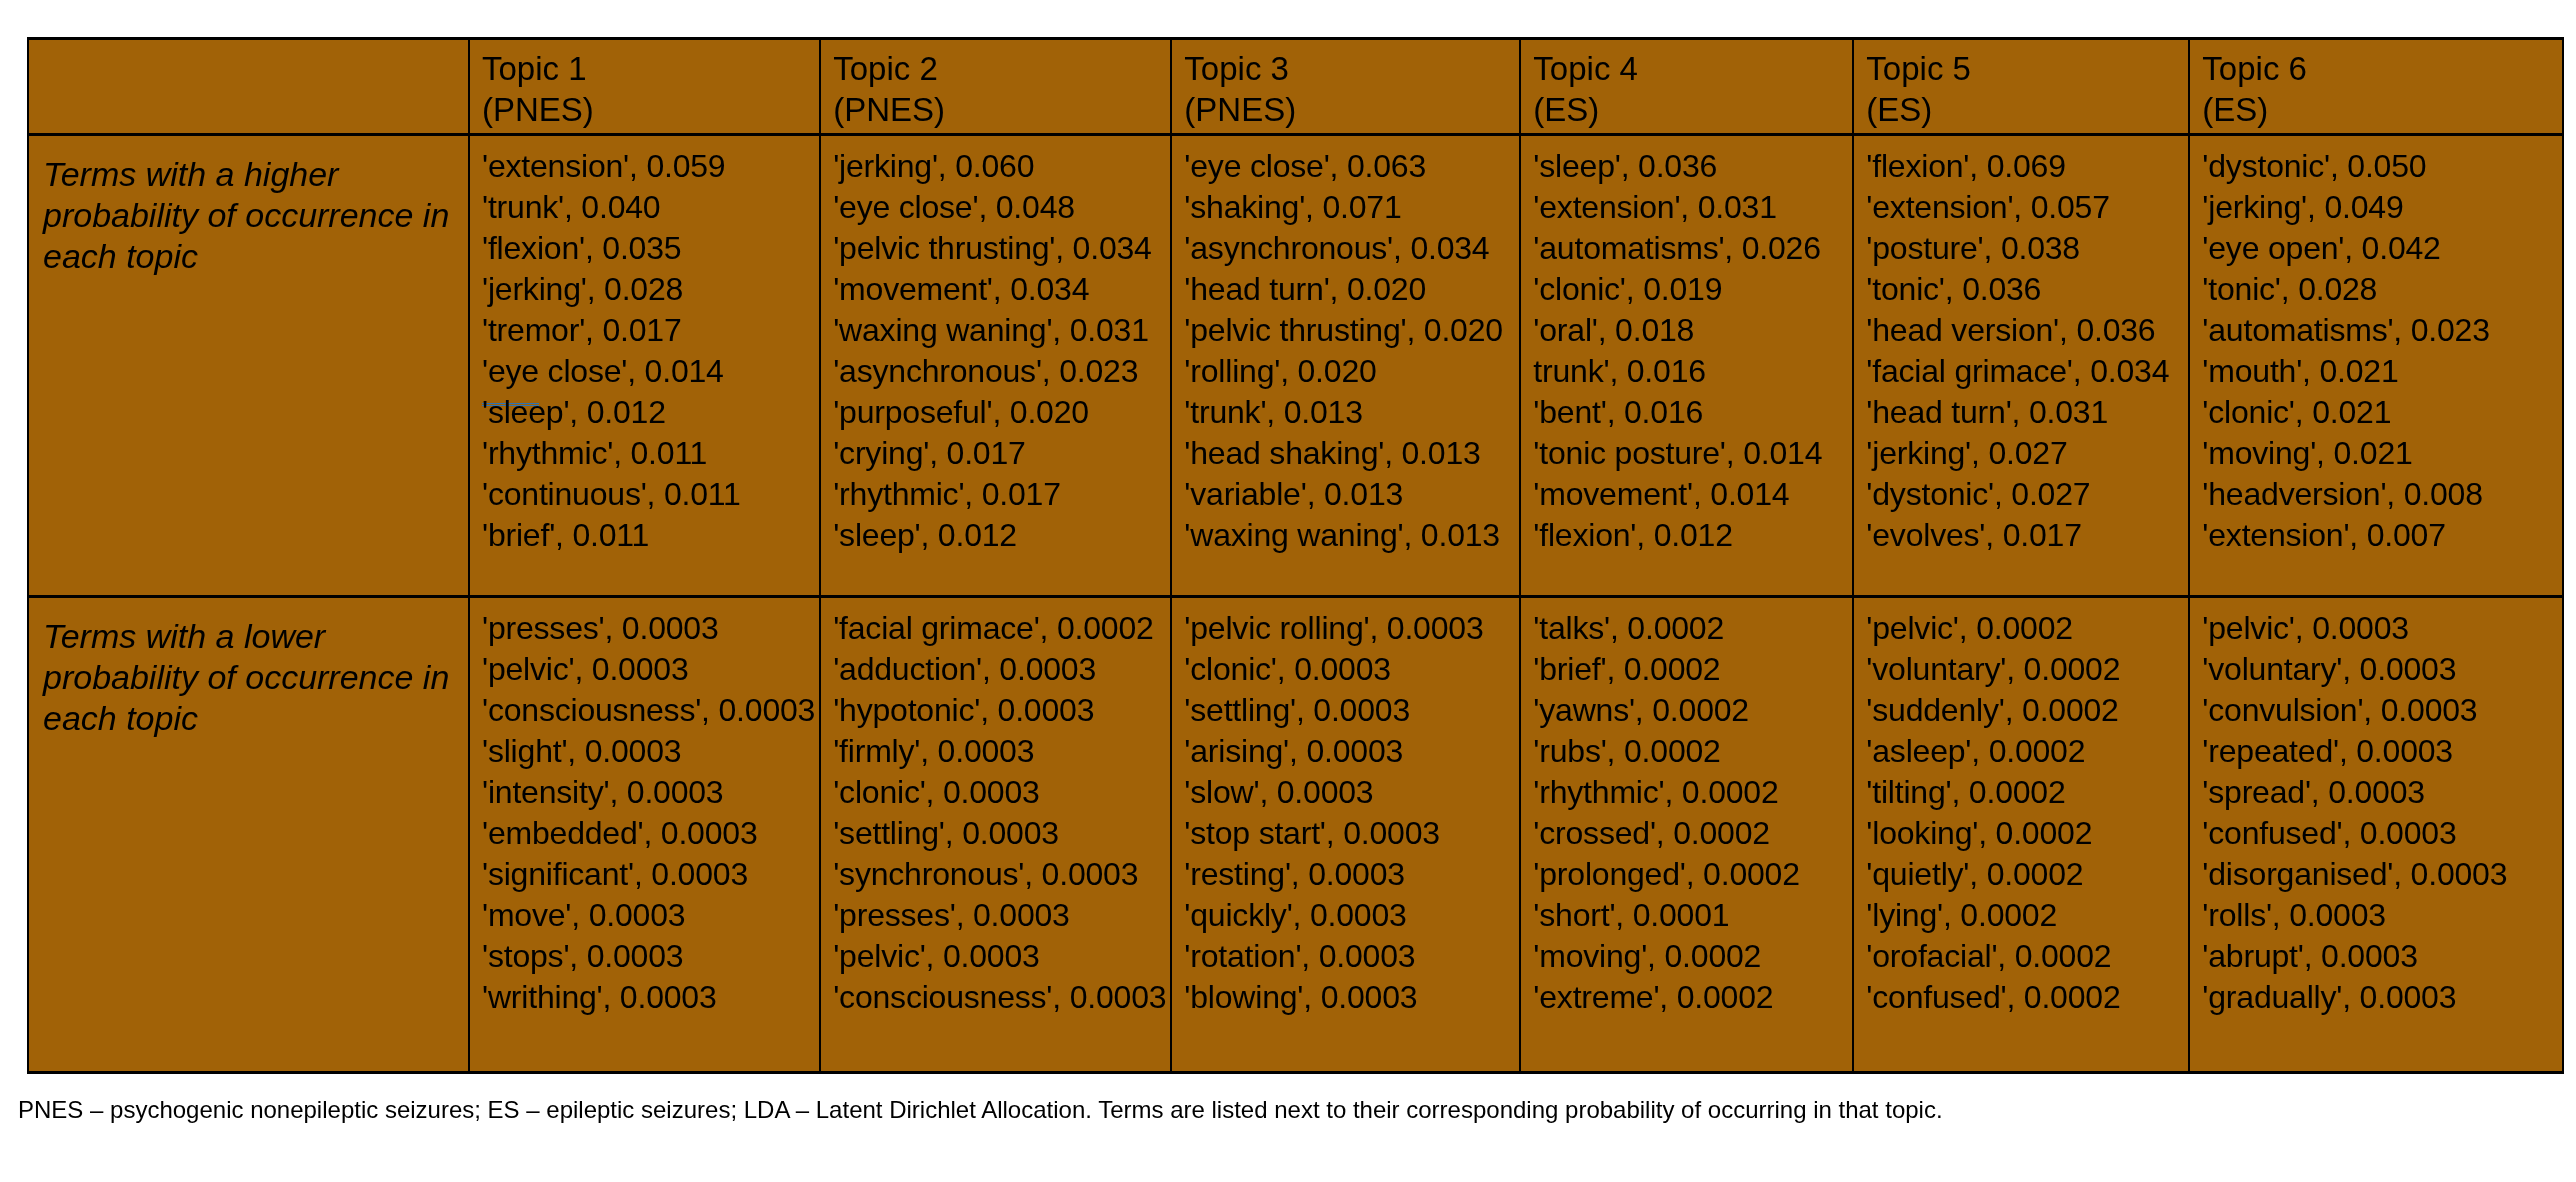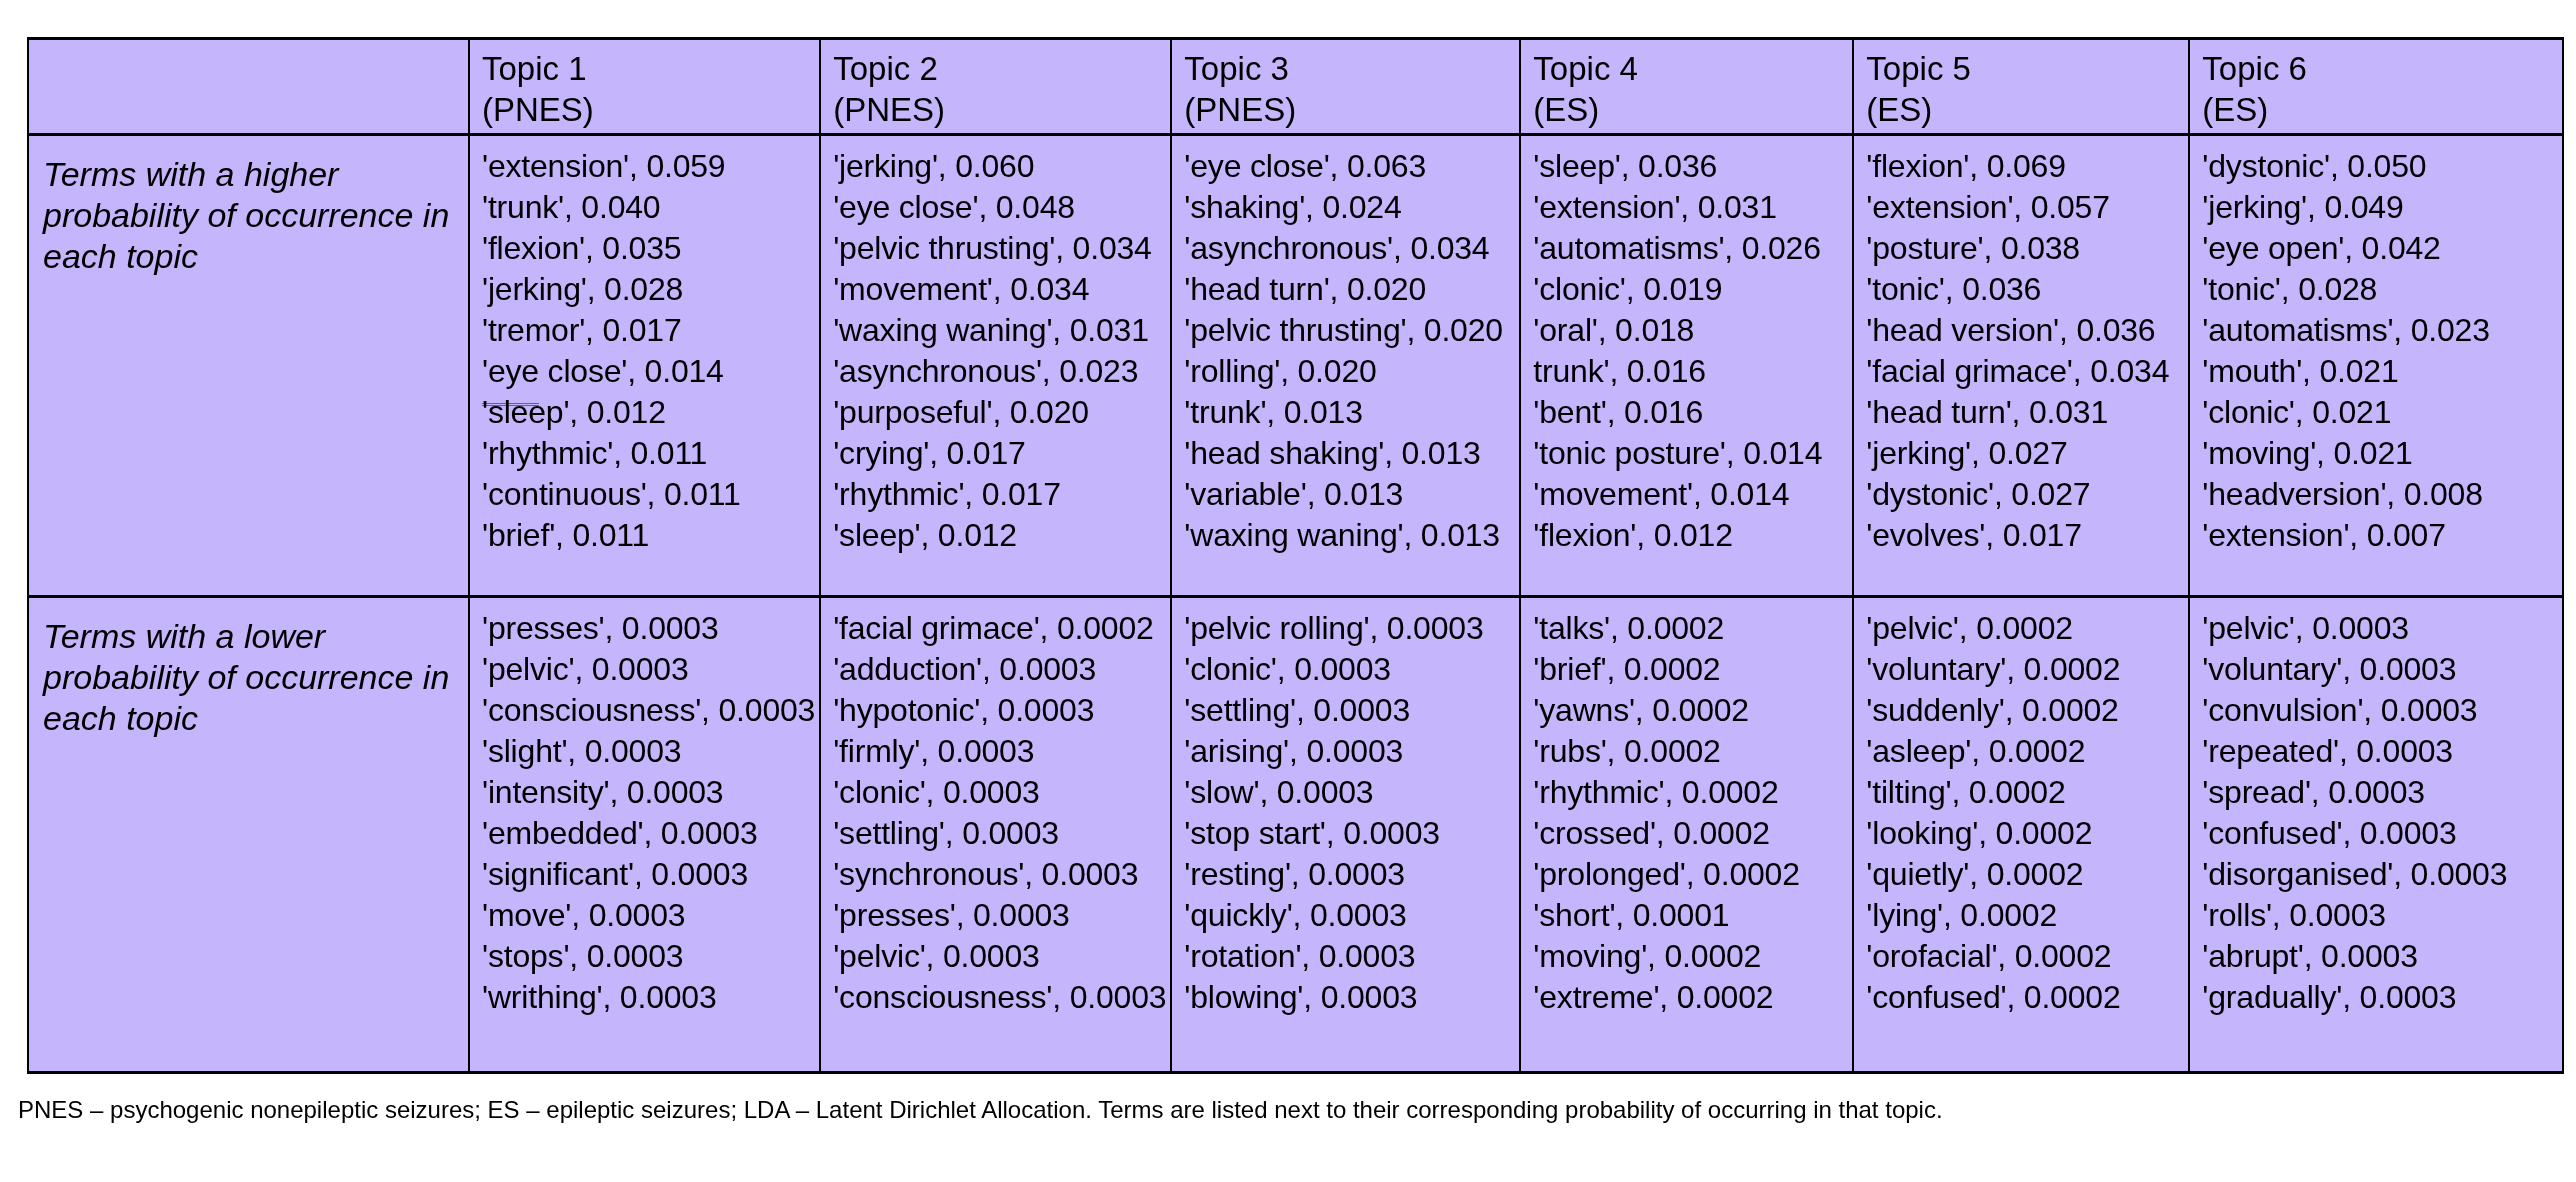--- a/index.html
+++ b/index.html
@@ -14,21 +14,21 @@
     overflow: hidden;
     font-family: "Liberation Sans", sans-serif;
     color: #000000;
   }
   .topics-table {
     position: absolute;
     left: 27px;
     top: 37px;
     border-collapse: collapse;
     table-layout: fixed;
-    background: #c4b5fd;
+    background: #a16207;
     border-top: 3px solid #000;
     border-bottom: 3px solid #000;
   }
   .topics-table td {
     border: 2px solid #000;
     vertical-align: top;
     overflow: visible;
   }
   .header-row td {
     height: 85px;
@@ -139,21 +139,21 @@
           <div class="term-line">'movement', 0.034</div>
           <div class="term-line">'waxing waning', 0.031</div>
           <div class="term-line">'asynchronous', 0.023</div>
           <div class="term-line">'purposeful', 0.020</div>
           <div class="term-line">'crying', 0.017</div>
           <div class="term-line">'rhythmic', 0.017</div>
           <div class="term-line">'sleep', 0.012</div>
         </td>
       <td class="terms">
           <div class="term-line">'eye close', 0.063</div>
-          <div class="term-line">'shaking', 0.024</div>
+          <div class="term-line">'shaking', 0.071</div>
           <div class="term-line">'asynchronous', 0.034</div>
           <div class="term-line">'head turn', 0.020</div>
           <div class="term-line">'pelvic thrusting', 0.020</div>
           <div class="term-line">'rolling', 0.020</div>
           <div class="term-line">'trunk', 0.013</div>
           <div class="term-line">'head shaking', 0.013</div>
           <div class="term-line">'variable', 0.013</div>
           <div class="term-line">'waxing waning', 0.013</div>
         </td>
       <td class="terms">

